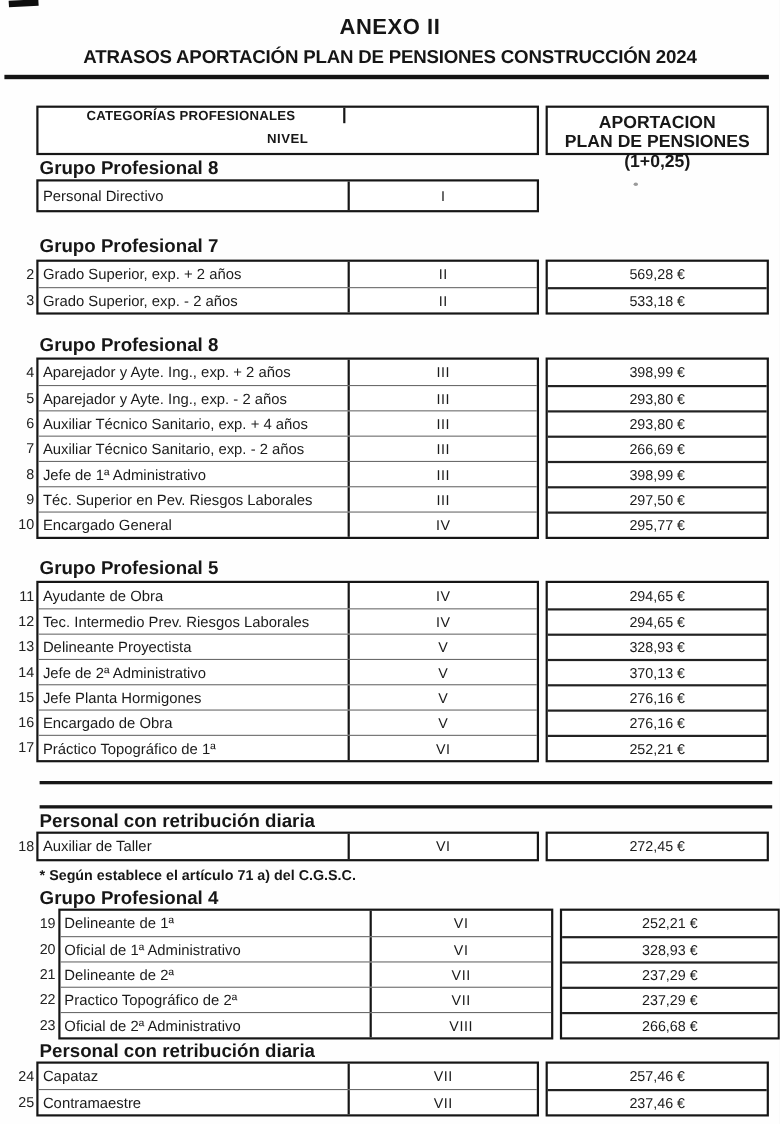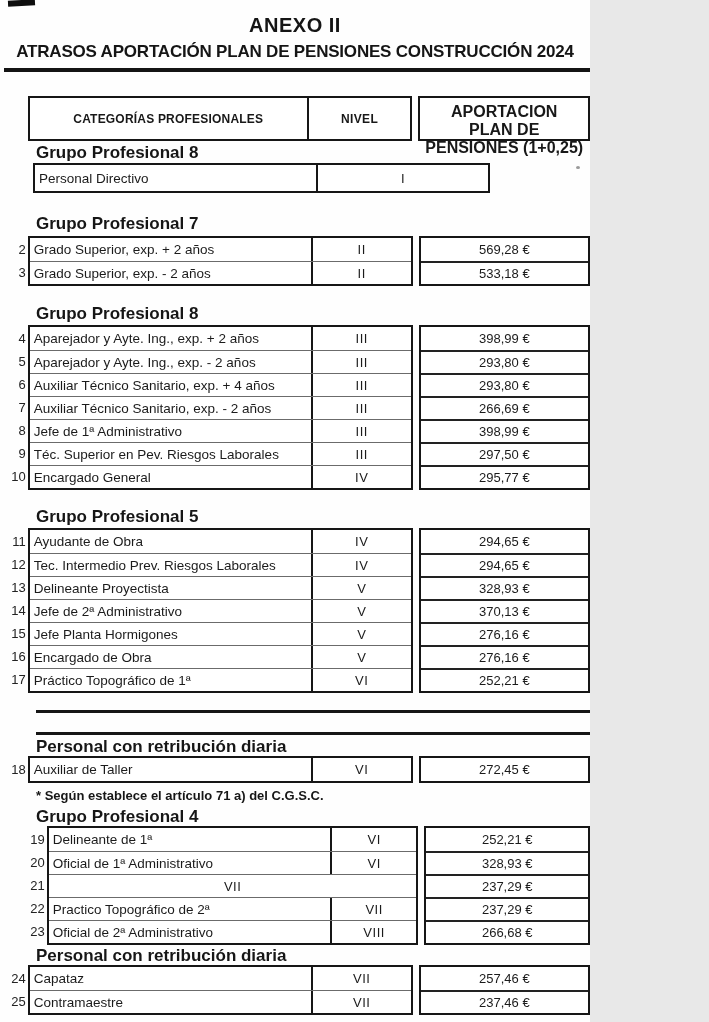--- a/index.html
+++ b/index.html
@@ -1,18 +1,18 @@
 <!DOCTYPE html>
 <html><head>
 <meta charset="utf-8">
 <style>
   html,body{margin:0;padding:0;background:#e8e8e8;}
   .page{
     position:relative;
-    width:590px;height:1022px;
+    width:709px;height:1022px;
     background:#fefefe;
     font-family:"Liberation Sans", sans-serif;
     color:#1b1b1b;
     overflow:hidden;
   }
   
   .corner-mark{position:absolute;left:8px;top:0;width:27px;height:6px;background:#0e0e0e;transform:rotate(-3deg);}
   .speck{position:absolute;left:576px;top:166px;width:4px;height:3px;background:#9a9a9a;border-radius:50%;}
 
   .annex-heading{margin:13px 0 0;text-align:center;font-size:20px;font-weight:bold;line-height:24px;letter-spacing:.5px;color:#151515;}
@@ -29,21 +29,21 @@
   .row{box-sizing:border-box;height:23px;display:flex;align-items:center;}
   .row + .row{border-top:1px solid #6b6b6b;}
   .cat{width:277px;align-self:stretch;display:flex;align-items:center;border-right:2px solid #161616;padding-left:4px;font-size:13.5px;white-space:nowrap;overflow:hidden;color:#1b1b1b;}
   .niv{flex:1;text-align:center;font-size:13px;letter-spacing:.5px;color:#1b1b1b;}
   .arow{box-sizing:border-box;height:23px;display:flex;align-items:center;justify-content:center;font-size:13px;color:#1b1b1b;}
   .arow + .arow{border-top:2px solid #222;}
 
   
   .header-row{margin-top:24px;}
   .box.hdr{height:45px;}
-  .catnivel.hdr{display:flex;}
+  .catnivel.hdr{display:flex;flex-direction:column;}
   .hcat{width:277px;border-right:2px solid #161616;display:flex;align-items:center;justify-content:center;font-weight:bold;font-size:12px;letter-spacing:.2px;color:#181818;}
   .hniv{flex:1;display:flex;align-items:center;justify-content:center;font-weight:bold;font-size:12px;letter-spacing:.4px;color:#181818;}
   .aport.hdr{display:flex;flex-direction:column;justify-content:space-between;padding:5px 1px 4px;text-align:center;font-weight:bold;font-size:16px;color:#181818;}
 
   
   .sec-heading{margin-left:36px;font-weight:bold;font-size:17px;line-height:14px;color:#161616;}
   .section .sec-body{margin-top:4px;}
   .sep-wrap{margin:0 0 0 36px;width:666px;}
   .sep-line{height:3px;background:#161616;}
   .sep-line + .sep-line{margin-top:19px;}
@@ -281,20 +281,21 @@
       <div class="box catnivel">
             <div class="row">
               <div class="cat">Delineante de 1ª</div>
               <div class="niv">VI</div>
             </div>
             <div class="row">
               <div class="cat">Oficial de 1ª Administrativo</div>
               <div class="niv">VI</div>
             </div>
             <div class="row">
+              <div class="cat">Delineante de 2ª</div>
               <div class="niv">VII</div>
             </div>
             <div class="row">
               <div class="cat">Practico Topográfico de 2ª</div>
               <div class="niv">VII</div>
             </div>
             <div class="row">
               <div class="cat">Oficial de 2ª Administrativo</div>
               <div class="niv">VIII</div>
             </div>

